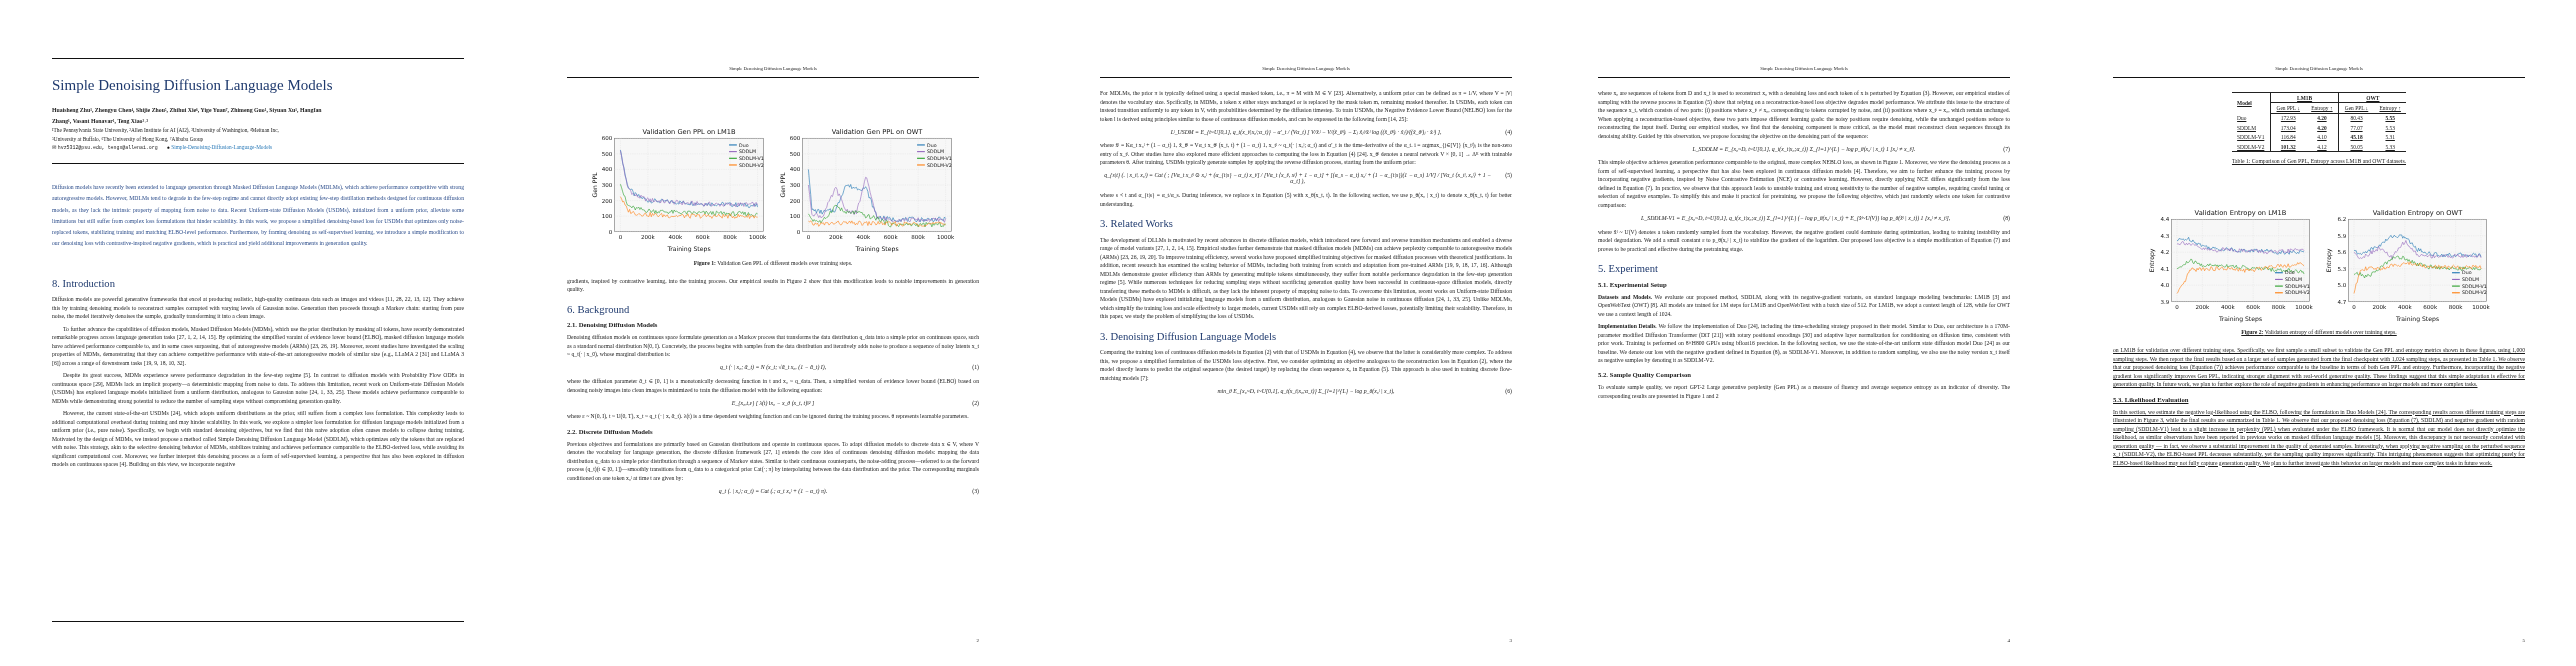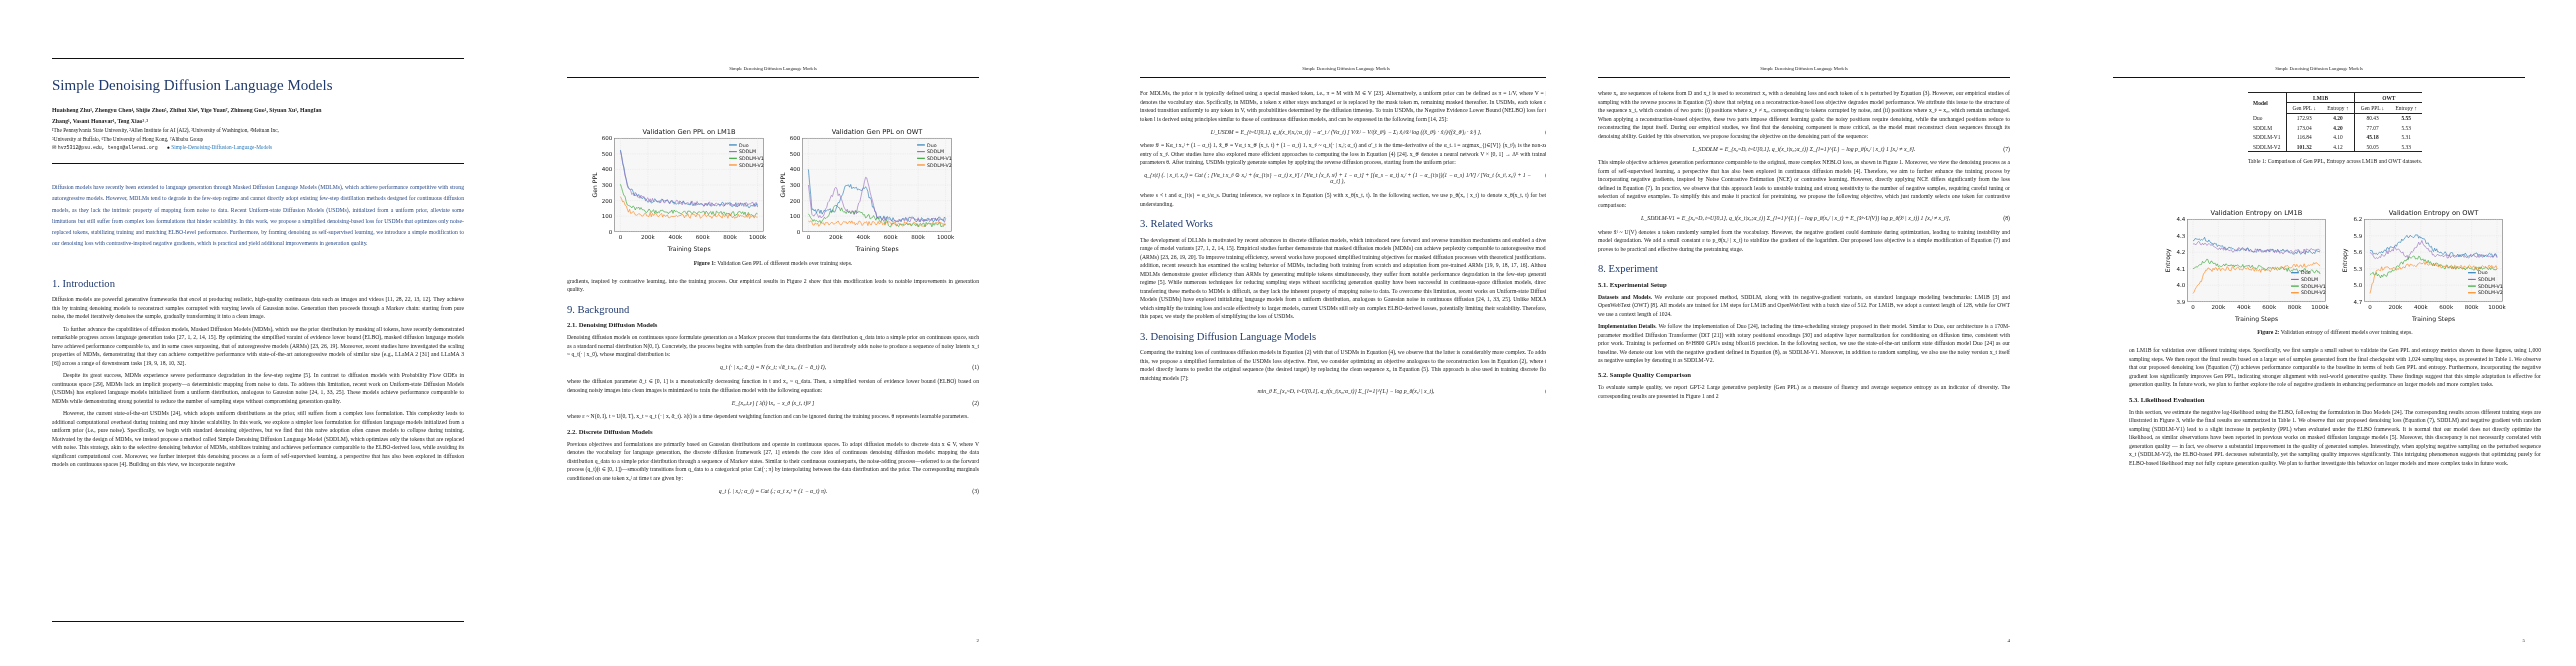--- a/index.html
+++ b/index.html
@@ -64,21 +64,21 @@
     <div class="contact">
       <span>✉</span>
       <span class="mono">hvz5312@psu.edu, tengx@allenai.org</span>
       <span class="gh-link">
         <span style="color:#111;">●</span>
         <span>Simple-Denoising-Diffusion-Language-Models</span>
       </span>
     </div>
     <div class="rule-thick"></div>
     <p class="abstract">Diffusion models have recently been extended to language generation through Masked Diffusion Language Models (MDLMs), which achieve performance competitive with strong autoregressive models. However, MDLMs tend to degrade in the few-step regime and cannot directly adopt existing few-step distillation methods designed for continuous diffusion models, as they lack the intrinsic property of mapping from noise to data. Recent Uniform-state Diffusion Models (USDMs), initialized from a uniform prior, alleviate some limitations but still suffer from complex loss formulations that hinder scalability. In this work, we propose a simplified denoising-based loss for USDMs that optimizes only noise-replaced tokens, stabilizing training and matching ELBO-level performance. Furthermore, by framing denoising as self-supervised learning, we introduce a simple modification to our denoising loss with contrastive-inspired negative gradients, which is practical and yield additional improvements in generation quality.</p>
-    <h2 class="sec">1.  Introduction</h2>
+    <h2 class="sec">8.  Introduction</h2>
     <p class="body">Diffusion models are powerful generative frameworks that excel at producing realistic, high-quality continuous data such as images and videos [11, 28, 22, 13, 12]. They achieve this by training denoising models to reconstruct samples corrupted with varying levels of Gaussian noise. Generation then proceeds through a Markov chain: starting from pure noise, the model iteratively denoises the sample, gradually transforming it into a clean image.</p>
     <p class="body indent">To further advance the capabilities of diffusion models, Masked Diffusion Models (MDMs), which use the prior distribution by masking all tokens, have recently demonstrated remarkable progress across language generation tasks [27, 1, 2, 14, 15]. By optimizing the simpilfied varaint of evidence lower bound (ELBO), masked diffusion language models have achieved performance comparable to, and in some cases surpassing, that of autoregressive models (ARMs) [23, 26, 19]. Moreover, recent studies have investigated the scaling properties of MDMs, demonstrating that they can achieve competitive performance with state-of-the-art autoregressive models of similar size (e.g., LLaMA 2 [31] and LLaMA 3 [6]) across a range of downstream tasks [19, 9, 18, 10, 32].</p>
     <p class="body indent">Despite its great success, MDMs experience severe performance degradation in the few-step regime [5]. In contrast to diffusion models with Probability Flow ODEs in continuous space [29], MDMs lack an implicit property—a deterministic mapping from noise to data. To address this limitation, recent work on Uniform-state Diffusion Models (USDMs) has explored language models initialized from a uniform distribution, analogous to Gaussian noise [24, 1, 33, 25]. These models achieve performance comparable to MDMs while demonstrating strong potential to reduce the number of sampling steps without compromising generation quality.</p>
     <p class="body indent">However, the current state-of-the-art USDMs [24], which adopts uniform distributions as the prior, still suffers from a complex loss formulation. This complexity leads to additional computational overhead during training and may hinder scalability. In this work, we explore a simpler loss formulation for diffusion language models initialized from a uniform prior (i.e., pure noise). Specifically, we begin with standard denoising objectives, but we find that this naive adoption often causes models to collapse during training. Motivated by the design of MDMs, we instead propose a method called Simple Denoising Diffusion Language Model (SDDLM), which optimizes only the tokens that are replaced with noise. This strategy, akin to the selective denoising behavior of MDMs, stabilizes training and achieves performance comparable to the ELBO-derived loss, while avoiding its significant computational cost. Moreover, we further interpret this denoising process as a form of self-supervised learning, a perspective that has also been explored in diffusion models on continuous spaces [4]. Building on this view, we incorporate negative</p>
   </div>
   <div class="footrule" style="left:52px; top:621px;"></div>
 </div>
 
 <div class="page" style="left:515px;">
   <div class="content">
@@ -177,36 +177,36 @@
               <line x1="250" x2="264" y1="70" y2="70" stroke="#ff7f0e" stroke-width="2"></line>
               <text x="268" y="73" class="legend-text">SDDLM-V2</text>
             </svg>
           </div>
       </div>
       <div class="caption">
         <b>Figure 1:</b>
         <span>Validation Gen PPL of different models over training steps.</span>
       </div>
       <p class="body">gradients, inspired by contrastive learning, into the training process. Our empirical results in Figure 2 show that this modification leads to notable improvements in generation quality.</p>
-      <h2 class="sec">9.  Background</h2>
+      <h2 class="sec">6.  Background</h2>
       <h3 class="sub">2.1.  Denoising Diffusion Models</h3>
       <p class="body">Denoising diffusion models on continuous space formulate generation as a Markov process that transforms the data distribution q_data into a simple prior on continuous space, such as a standard normal distribution N(0, I). Concretely, the process begins with samples from the data distribution and iteratively adds noise to produce a sequence of noisy latents x_t ~ q_t(· | x_0), whose marginal distribution is:</p>
       <div class="eq"><span>q_t (· | x₀; ᾱ_t) = N (x_t; √ᾱ_t x₀, (1 − ᾱ_t) I),</span><span class="num">(1)</span></div>
       <p class="body">where the diffusion parameter ᾱ_t ∈ [0, 1] is a monotonically decreasing function in t and x₀ ~ q_data. Then, a simplified version of evidence lower bound (ELBO) based on denosing noisiy images into clean images is minimized to train the diffusion model with the following equation:</p>
       <div class="eq"><span>E_{x₀,t,ε} [ λ(t) ‖x₀ − x_θ (x_t, t)‖² ]</span><span class="num">(2)</span></div>
       <p class="body">where ε ~ N(0, I), t ~ U(0, T), x_t ~ q_t (· | x, ᾱ_t). λ(t) is a time dependent weighting function and can be ignored during the training process. θ represents learnable parameters.</p>
       <h3 class="sub">2.2.  Discrete Diffusion Models</h3>
       <p class="body">Previous objectives and formulations are primarily based on Gaussian distributions and operate in continuous spaces. To adapt diffusion models to discrete data x ∈ V, where V denotes the vocabulary for language generation, the discrete diffusion framework [27, 1] extends the core idea of continuous denoising diffusion models: mapping the data distribution q_data to a simple prior distribution through a sequence of Markov states. Similar to their continuous counterparts, the noise-adding process—referred to as the forward process (q_t)(t ∈ [0, 1])—smoothly transitions from q_data to a categorical prior Cat(·; π) by interpolating between the data distribution and the prior. The corresponding marginals conditioned on one token x₀ˡ at time t are given by:</p>
       <div class="eq"><span>q_t (. | x₀ˡ; α_t) = Cat (.; α_t x₀ˡ + (1 − α_t) π).</span><span class="num">(3)</span></div>
     </div>
     <div class="page-num">2</div>
   </div>
 </div>
 
-<div class="page" style="left:1088px;">
+<div class="page" style="left:1048px;">
   <div class="content">
     <div class="running-head">Simple Denoising Diffusion Language Models</div>
     <div class="head-rule"></div>
     <div style="position:absolute; top:89px; left:0; width:412px;">
       <p class="body">For MDLMs, the prior π is typically defined using a special masked token, i.e., π = M with M ∈ V [23]. Alternatively, a uniform prior can be defined as π = 1/V, where V = |V| denotes the vocabulary size. Spcifically, in MDMs, a token x either stays unchanged or is replaced by the mask token m, remaining masked thereafter. In USDMs, each token can instead transition uniformly to any token in V, with probabilities determined by the diffusion timestep. To train USDMs, the Negative Evidence Lower Bound (NELBO) loss for the token l is derived using principles similar to those of continuous diffusion models, and can be expressed in the following form [14, 25]:</p>
       <div class="eq"><span>Lˡ_USDM = E_{t~U[0,1], q_t(x_tˡ|x₀ˡ;α_t)} − α′_t / (Vα_t) [ V/x̃ᵢˡ − V/(x̃_θˡ)ᵢ − Σⱼ x̃ⱼˡ/x̃ᵢˡ log ((x̃_θˡ)ᵢ · x̃ⱼˡ)/((x̃_θˡ)ⱼ · x̃ᵢˡ) ],</span><span class="num">(4)</span></div>
       <p class="body">where x̃ˡ = Kα_t x₀ˡ + (1 − α_t) 1, x̃_θˡ = Vα_t x_θˡ (x_t, t) + (1 − α_t) 1, x_tˡ ~ q_t(· | x₀ˡ; α_t) and α′_t is the time-derivative of the α_t. i = argmax_{j∈[V]} (x_tˡ)ⱼ is the non-zero entry of x_tˡ. Other studies have also explored more efficient approaches to computing the loss in Equation (4) [24]. x_θˡ denotes a neural network V × [0, 1] → Δᴷ with trainable parameters θ. After training, USDMs typically generate samples by applying the reverse diffusion process, starting from the uniform prior:</p>
       <div class="eq" style="padding-right:16.7px;"><span>q_{s|t} (. | x_tˡ, x₀ˡ) = Cat ( ; [Vα_t x_tˡ ⊙ x₀ˡ + (α_{t|s} − α_t) x_tˡ] / [Vα_t ⟨x_tˡ, xˡ⟩ + 1 − α_t] + [(α_s − α_t) x₀ˡ + (1 − α_{t|s})(1 − α_s) 1/V] / [Vα_t ⟨x_tˡ, x₀ˡ⟩ + 1 − α_t] ),</span><span class="num">(5)</span></div>
       <p class="body">where s &lt; t and α_{t|s} = α_t/α_s. During inference, we replace x in Equation (5) with x_θ(x_t, t). In the following section, we use p_θ(x₀ | x_t) to denote x_θ(x_t, t) for better understanding.</p>
       <h2 class="sec">3.  Related Works</h2>
@@ -222,36 +222,36 @@
 <div class="page" style="left:1546px;">
   <div class="content">
     <div class="running-head">Simple Denoising Diffusion Language Models</div>
     <div class="head-rule"></div>
     <div style="position:absolute; top:89px; left:0; width:412px;">
       <p class="body">where x₀ are sequences of tokens from D and x_t is used to reconstruct x₀ with a denoising loss and each token of x is perturbed by Equation (3). However, our empirical studies of sampling with the reverse process in Equation (5) show that relying on a reconstruction-based loss objective degrades model performance. We attribute this issue to the structure of the sequence x_t, which consists of two parts: (i) positions where x_tʲ ≠ x₀, corresponding to tokens corrupted by noise, and (ii) positions where x_tʲ = x₀, which remain unchanged. When applying a reconstruction-based objective, these two parts impose different learning goals: the noisy positions require denoising, while the unchanged positions reduce to reconstructing the input itself. During our empirical studies, we find that the denoising component is more critical, as the model must reconstruct clean sequences through its denoising ability. Guided by this observation, we propose focusing the objective on the denoising part of the sequence:</p>
       <div class="eq"><span>L_SDDLM = E_{x₀~D, t~U[0,1], q_t(x_t|x₀;α_t)} Σ_{l=1}^{L} − log p_θ(x₀ˡ | x_t) 1 [x₀ˡ ≠ x_tˡ].</span><span class="num">(7)</span></div>
       <p class="body">This simple objective achieves generation performance comparable to the original, more complex NEBLO loss, as shown in Figure 1. Moreover, we view the denoising process as a form of self-supervised learning, a perspective that has also been explored in continuous diffusion models [4]. Therefore, we aim to further enhance the training process by incorporating negative gradients, inspired by Noise Contrastive Estimation (NCE) or contrastive learning. However, directly applying NCE differs significantly from the loss defined in Equation (7). In practice, we observe that this approach leads to unstable training and strong sensitivity to the number of negative samples, requiring careful tuning or selection of negative examples. To simplify this and make it practical for pretraining, we propose the following objective, which just randomly selects one token for contrastive comparison:</p>
       <div class="eq" style="padding-right:16.7px;"><span>L_SDDLM-V1 = E_{x₀~D, t~U[0,1], q_t(x_t|x₀;α_t)} Σ_{l=1}^{L} (− log p_θ(x₀ˡ | x_t) + E_{x̂ˡ~U(V)} log p_θ(x̂ˡ | x_t)) 1 [x₀ˡ ≠ x_tˡ],</span><span class="num">(8)</span></div>
       <p class="body">where x̂ˡ ~ U(V) denotes a token randomly sampled from the vocabulary. However, the negative gradient could dominate during optimization, leading to training instability and model degradation. We add a small constant ε to p_θ(x₀ˡ | x_t) to stabilize the gradient of the logarithm. Our proposed loss objective is a simple modification of Equation (7) and proves to be practical and effective during the pretraining stage.</p>
-      <h2 class="sec">8.  Experiment</h2>
+      <h2 class="sec">5.  Experiment</h2>
       <h3 class="sub">5.1.  Experimental Setup</h3>
       <p class="body"><b>Datasets and Models.</b><span> We evaluate our proposed method, SDDLM, along with its negative-gradient variants, on standard language modeling benchmarks: LM1B [3] and OpenWebText (OWT) [8]. All models are trained for 1M steps for LM1B and OpenWebText with a batch size of 512. For LM1B, we adopt a context length of 128, while for OWT we use a context length of 1024.</span></p>
       <p class="body"><b>Implementation Details.</b><span> We follow the implementation of Duo [24], including the time-scheduling strategy proposed in their model. Similar to Duo, our architecture is a 170M-parameter modified Diffusion Transformer (DiT [21]) with rotary positional encodings [30] and adaptive layer normalization for conditioning on diffusion time, consistent with prior work. Training is performed on 8×H800 GPUs using bfloat16 precision. In the following section, we use the state-of-the-art uniform state diffusion model Duo [24] as our baseline. We denote our loss with the negative gradient defined in Equation (8), as SDDLM-V1. Moreover, in addition to random sampling, we also use the noisy version x_t itself as negative samples by denoting it as SDDLM-V2.</span></p>
       <h3 class="sub">5.2.  Sample Quality Comparison</h3>
       <p class="body">To evaluate sample quality, we report GPT-2 Large generative perplexity (Gen PPL) as a measure of fluency and average sequence entropy as an indicator of diversity. The corresponding results are presented in Figure 1 and 2</p>
     </div>
     <div class="page-num">4</div>
   </div>
 </div>
 
 <div class="page" style="left:2061px;">
   <div class="content">
     <div class="running-head">Simple Denoising Diffusion Language Models</div>
     <div class="head-rule"></div>
-    <div style="position:absolute; top:92px; left:16px; width:412px;">
+    <div style="position:absolute; top:92px; left:0; width:412px;text-decoration:underline;">
       <table class="res">
         <thead>
           <tr>
             <th class="model" rowspan="2">Model</th>
             <th class="vsep grp-underline" colspan="2">LM1B</th>
             <th class="vsep grp-underline" colspan="2">OWT</th>
           </tr>
           <tr>
             <th class="vsep" style="font-weight:normal;">Gen PPL ↓</th>
             <th style="font-weight:normal;">Entropy ↑</th>

